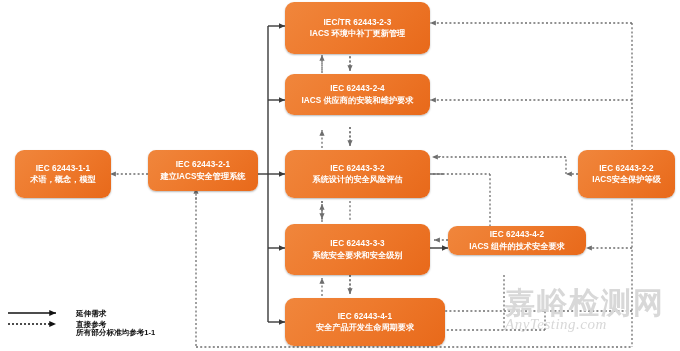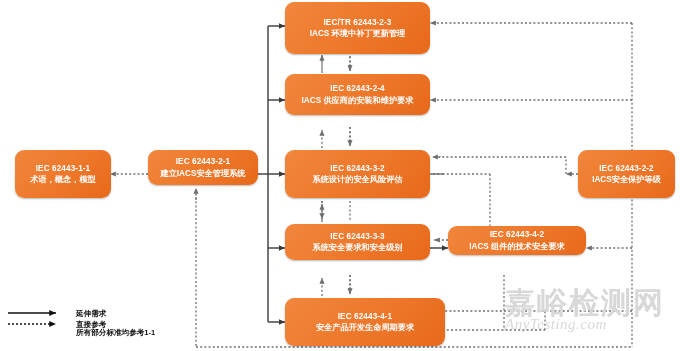--- a/index.html
+++ b/index.html
@@ -177,21 +177,21 @@
     </span>
   </div>
 
   <div class="node" style="left:285px;top:150px;width:145px;height:48px;">
     <span class="inner">
       <span class="t1">IEC 62443-3-2</span>
       <span class="t2">系统设计的安全风险评估</span>
     </span>
   </div>
 
-  <div class="node" style="left:285px;top:224px;width:145px;height:36px;">
+  <div class="node" style="left:285px;top:224px;width:145px;height:51px;">
     <span class="inner">
       <span class="t1">IEC 62443-3-3</span>
       <span class="t2">系统安全要求和安全级别</span>
     </span>
   </div>
 
   <div class="node" style="left:285px;top:298px;width:160px;height:48px;">
     <span class="inner">
       <span class="t1">IEC 62443-4-1</span>
       <span class="t2">安全产品开发生命周期要求</span>
@@ -205,21 +205,21 @@
     </span>
   </div>
 
   <div class="node" style="left:15px;top:150px;width:96px;height:48px;">
     <span class="inner">
       <span class="t1">IEC 62443-1-1</span>
       <span class="t2">术语，概念，模型</span>
     </span>
   </div>
 
-  <div class="node" style="left:148px;top:150px;width:110px;height:35px;">
+  <div class="node" style="left:148px;top:150px;width:110px;height:41px;border-radius:8px;">
     <span class="inner">
       <span class="t1">IEC 62443-2-1</span>
       <span class="t2">建立IACS安全管理系统</span>
     </span>
   </div>
 
   <div class="node" style="left:578px;top:150px;width:97px;height:48px;">
     <span class="inner">
       <span class="t1">IEC 62443-2-2</span>
       <span class="t2">IACS安全保护等级</span>

